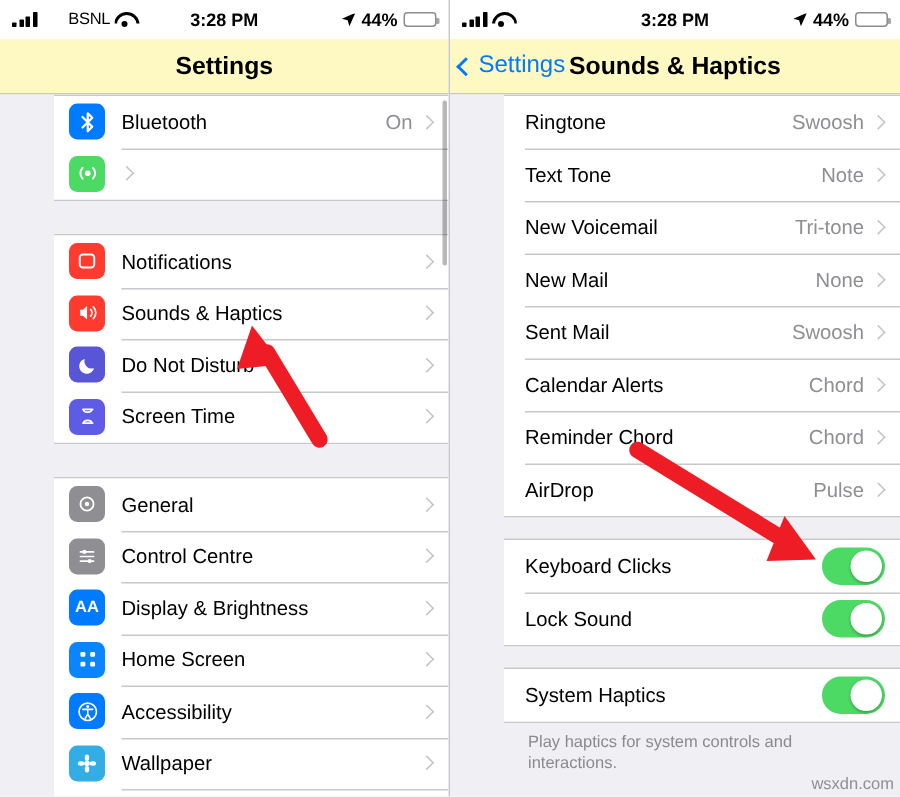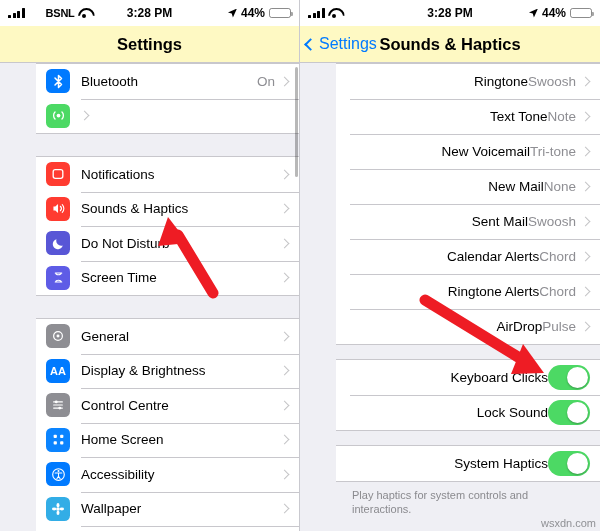--- a/index.html
+++ b/index.html
@@ -31,21 +31,21 @@
     text-align: center; font-size: 12px; font-weight: bold;
     pointer-events: none;
   }
   .sb-right { margin-left: auto; display: flex; align-items: center; gap: 4px; z-index:2;}
   .bars { display: flex; align-items: flex-end; gap: 1.5px; height: 10px; }
   .bars i { display: block; width: 3px; background: #000; border-radius: .5px; }
   .bars i:nth-child(1){height:3px}
   .bars i:nth-child(2){height:5px}
   .bars i:nth-child(3){height:7.5px}
   .bars i:nth-child(4){height:10px}
-  .carrier { font-size: 11px; font-weight: bold; letter-spacing: -0.2px; padding-left: 18px; }
+  .carrier { font-size: 11px; font-weight: normal; letter-spacing: -0.2px; padding-left: 18px; }
   .wifi { width: 13px; height: 10px; position: relative; }
   .wifi::before{
     content:""; position:absolute; left:0; top:0; width:13px; height:13px;
     border:2.5px solid #000; border-radius:50%;
     clip-path: polygon(0 0, 100% 0, 100% 45%, 0 45%);
   }
   .wifi::after{
     content:""; position:absolute; left:4.4px; top:5.6px; width:4px; height:4px;
     background:#000; border-radius:50%;
   }
@@ -105,21 +105,21 @@
   .value { font-size: 13.5px; color: #8e8e93; margin-right: 6px; }
   .chev {
     width: 7px; height: 7px; border-right: 1.8px solid #c4c4c6;
     border-top: 1.8px solid #c4c4c6; transform: rotate(45deg);
     margin-right: 11px; flex: 0 0 auto;
   }
   .row.noicon { padding-left: 14px; }
 
   
   .phone.right .row { height: 35px; padding-left: 14px; }
-  .phone.right .label { font-size: 13.5px; text-align: right; }
+  .phone.right .label { font-size: 13.5px; }
 
   
   .toggle {
     width: 42px; height: 25px; border-radius: 13px; background: #4cd964;
     position: relative; margin-right: 10px; flex: 0 0 auto;
   }
   .toggle .knob {
     position: absolute; top: 1.6px; left: 18.6px;
     width: 21.5px; height: 21.5px; border-radius: 50%;
     background: #fff; box-shadow: 0 1px 2px rgba(0,0,0,.3);
@@ -257,33 +257,33 @@
           <span class="icon ic-gray">
             <svg width="14" height="14" viewBox="0 0 16 16">
                 <circle cx="8" cy="8" r="5" fill="none" stroke="#fff" stroke-width="1.4"></circle>
                 <circle cx="8" cy="8" r="1.7" fill="#fff"></circle>
               </svg>
           </span>
           <span class="label">General</span>
           <span class="chev"></span>
         </div>
         <div class="row">
-          <span class="icon ic-blue" style="font-weight:bold;font-size:11px;">AA</span>
-          <span class="label">Display &amp; Brightness</span>
-          <span class="chev"></span>
-        </div>
-        <div class="row">
           <span class="icon ic-gray">
             <svg width="14" height="14" viewBox="0 0 16 16">
                 <path d="M3 4.5 h10 M3 8 h10 M3 11.5 h10" stroke="#fff" stroke-width="1.3" stroke-linecap="round"></path>
                 <circle cx="6" cy="4.5" r="1.6" fill="#fff"></circle>
                 <circle cx="10" cy="11.5" r="1.6" fill="#fff"></circle>
               </svg>
           </span>
           <span class="label">Control Centre</span>
+          <span class="chev"></span>
+        </div>
+        <div class="row">
+          <span class="icon ic-blue" style="font-weight:bold;font-size:11px;">AA</span>
+          <span class="label">Display &amp; Brightness</span>
           <span class="chev"></span>
         </div>
         <div class="row">
           <span class="icon ic-bluedark">
             <svg width="13" height="13" viewBox="0 0 16 16">
               <g fill="#fff">
                   <rect x="2" y="2" width="4" height="4" rx="1.1"></rect>
                   <rect x="10" y="2" width="4" height="4" rx="1.1"></rect>
                   <rect x="2" y="10" width="4" height="4" rx="1.1"></rect>
                   <rect x="10" y="10" width="4" height="4" rx="1.1"></rect>
@@ -394,21 +394,21 @@
           <span class="label">Sent Mail</span>
           <span class="value">Swoosh</span>
           <span class="chev"></span>
         </div>
         <div class="row noicon">
           <span class="label">Calendar Alerts</span>
           <span class="value">Chord</span>
           <span class="chev"></span>
         </div>
         <div class="row noicon">
-          <span class="label">Ringtone Alerts</span>
+          <span class="label">Reminder Chord</span>
           <span class="value">Chord</span>
           <span class="chev"></span>
         </div>
         <div class="row noicon">
           <span class="label">AirDrop</span>
           <span class="value">Pulse</span>
           <span class="chev"></span>
         </div>
       </div>
 

